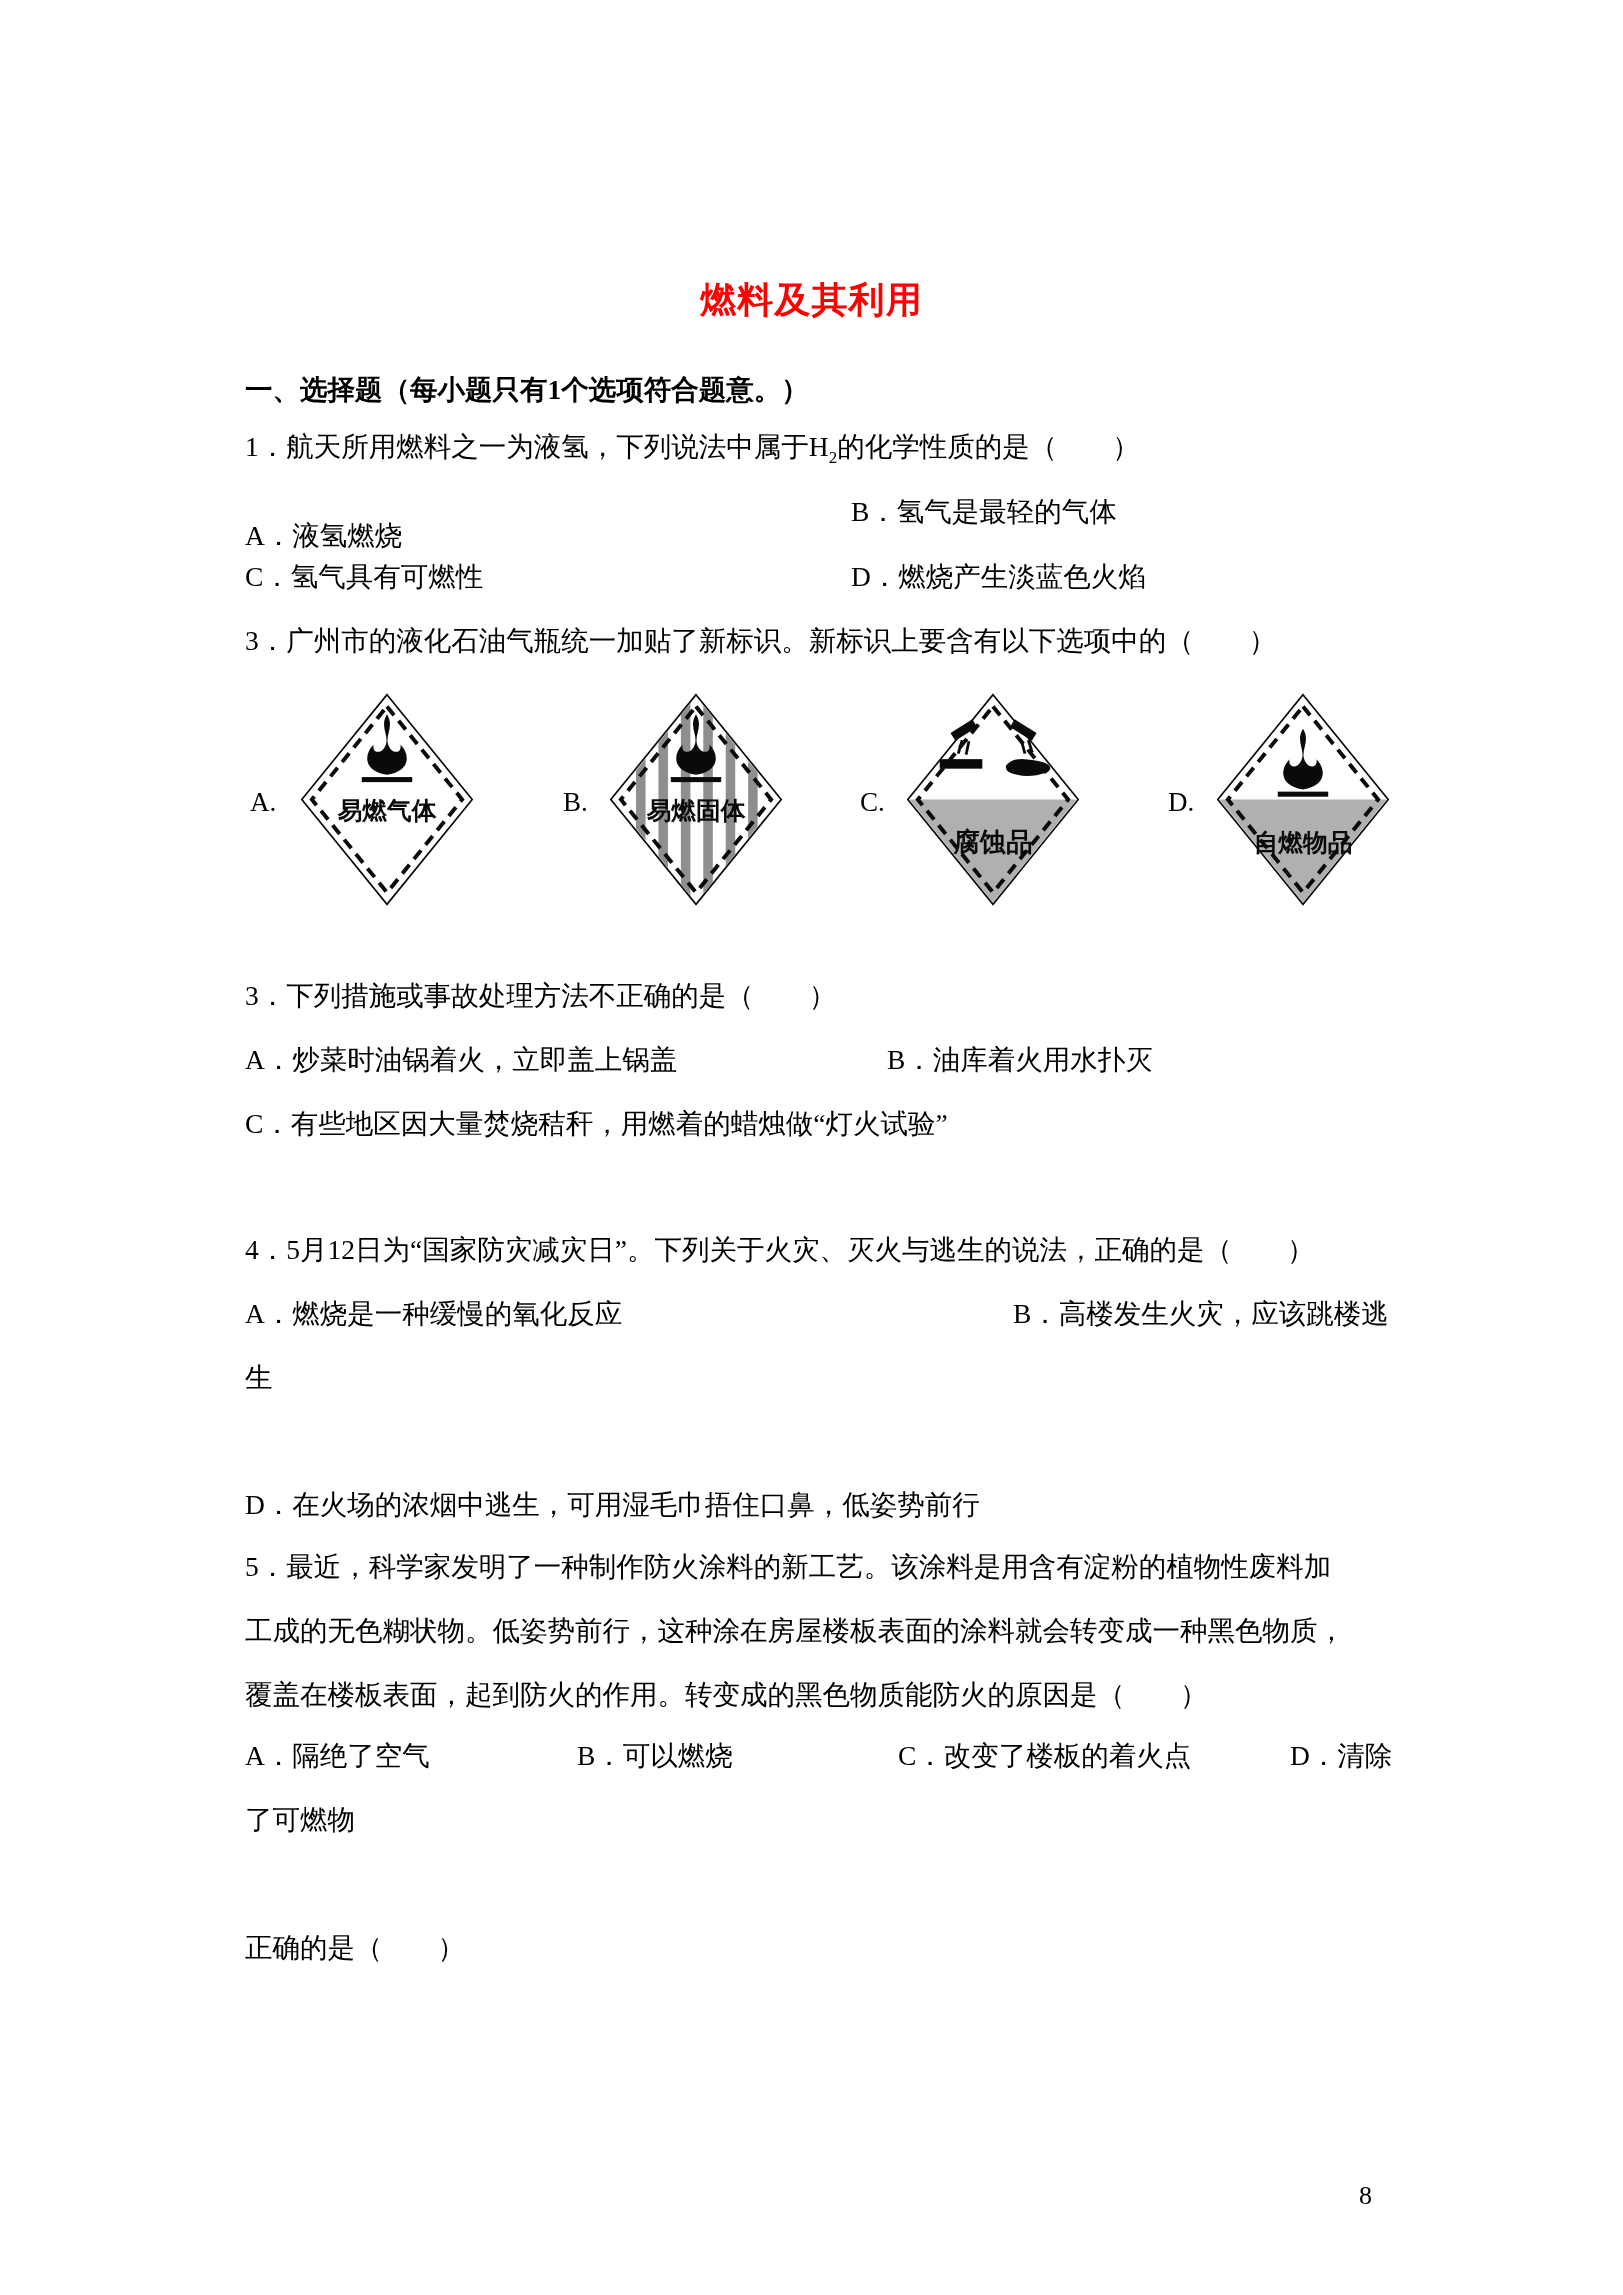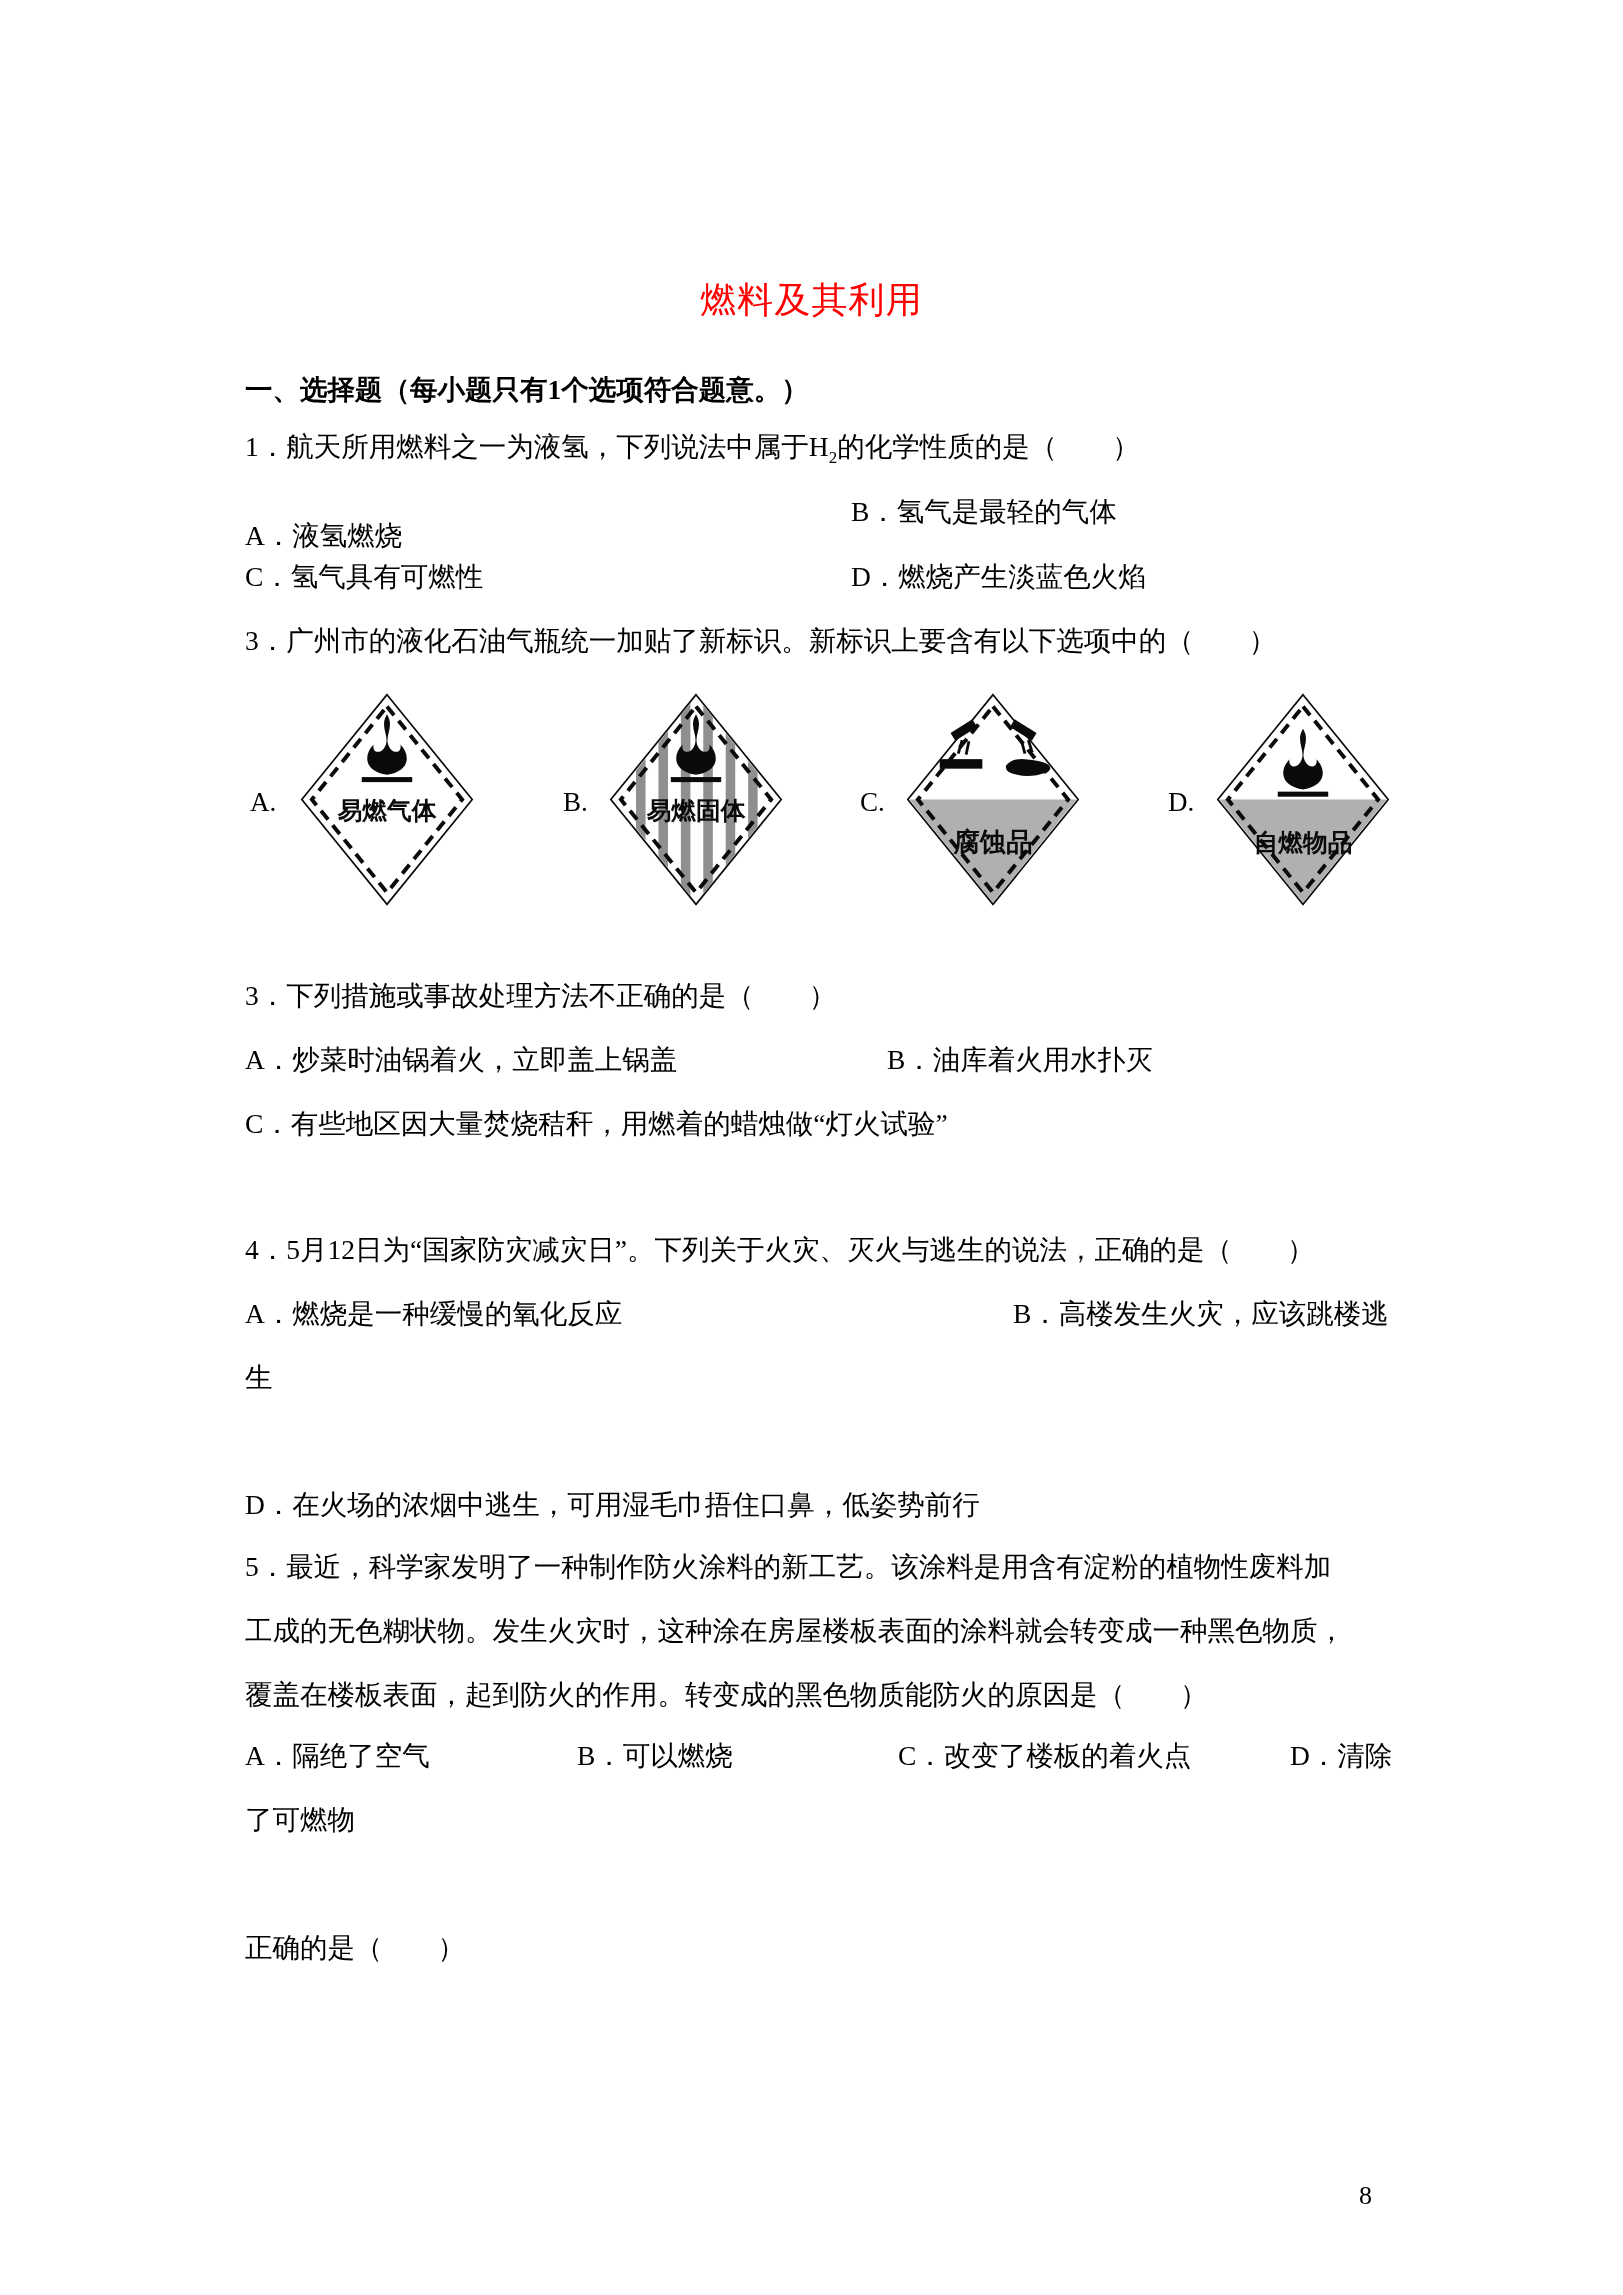--- a/index.html
+++ b/index.html
@@ -20,21 +20,21 @@
     white-space:nowrap;
     color:#000;
   }
   .title{
     position:absolute;
     top:276px;
     left:0;
     width:100%;
     text-align:center;
     font-size:36px;
-    font-weight:normal;
+    font-weight:bold;
     color:#ff0000;
     letter-spacing:1.1px;
   }
   .bold{font-weight:bold;margin-top:12px;}
   sub.chem{font-size:17px;line-height:0;}
   .sign-label{
     position:absolute;
     font-size:27px;
   }
   .diamond{
@@ -158,21 +158,21 @@
   <div class="ln" style="top:1044px;left:887px">B．油库着火用水扑灭</div>
   <div class="ln" style="top:1108px">C．有些地区因大量焚烧秸秆，用燃着的蜡烛做“灯火试验”</div>
 
   <div class="ln" style="top:1234px">4．5月12日为“国家防灾减灾日”。下列关于火灾、灭火与逃生的说法，正确的是（　　）</div>
   <div class="ln" style="top:1298px">A．燃烧是一种缓慢的氧化反应</div>
   <div class="ln" style="top:1298px;left:1013px">B．高楼发生火灾，应该跳楼逃</div>
   <div class="ln" style="top:1362px">生</div>
   <div class="ln" style="top:1489px">D．在火场的浓烟中逃生，可用湿毛巾捂住口鼻，低姿势前行</div>
 
   <div class="ln" style="top:1551px">5．最近，科学家发明了一种制作防火涂料的新工艺。该涂料是用含有淀粉的植物性废料加</div>
-  <div class="ln" style="top:1615px">工成的无色糊状物。发生火灾时，这种涂在房屋楼板表面的涂料就会转变成一种黑色物质，</div>
+  <div class="ln" style="top:1615px">工成的无色糊状物。低姿势前行，这种涂在房屋楼板表面的涂料就会转变成一种黑色物质，</div>
   <div class="ln" style="top:1679px">覆盖在楼板表面，起到防火的作用。转变成的黑色物质能防火的原因是（　　）</div>
   <div class="ln" style="top:1740px">A．隔绝了空气</div>
   <div class="ln" style="top:1740px;left:577px">B．可以燃烧</div>
   <div class="ln" style="top:1740px;left:898px">C．改变了楼板的着火点</div>
   <div class="ln" style="top:1740px;left:1290px">D．清除</div>
   <div class="ln" style="top:1804px">了可燃物</div>
 
   <div class="ln" style="top:1932px">正确的是（　　）</div>
 
   <div class="pagenum">8</div>

